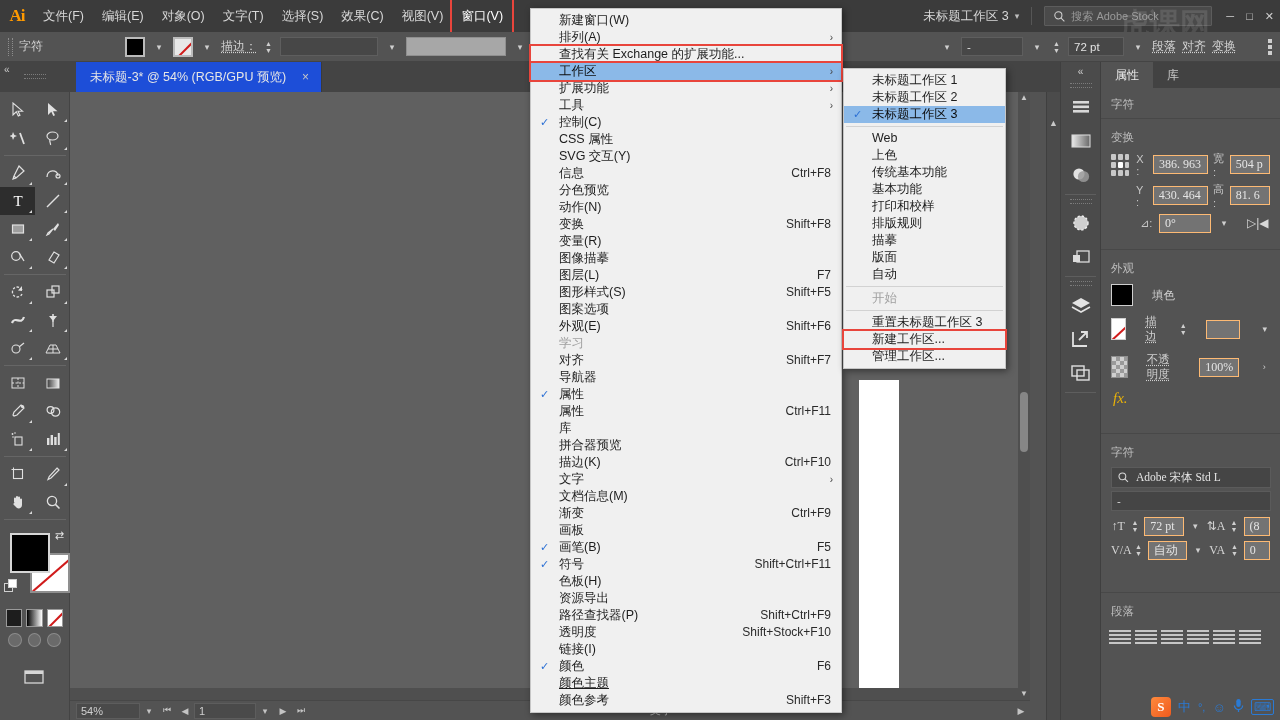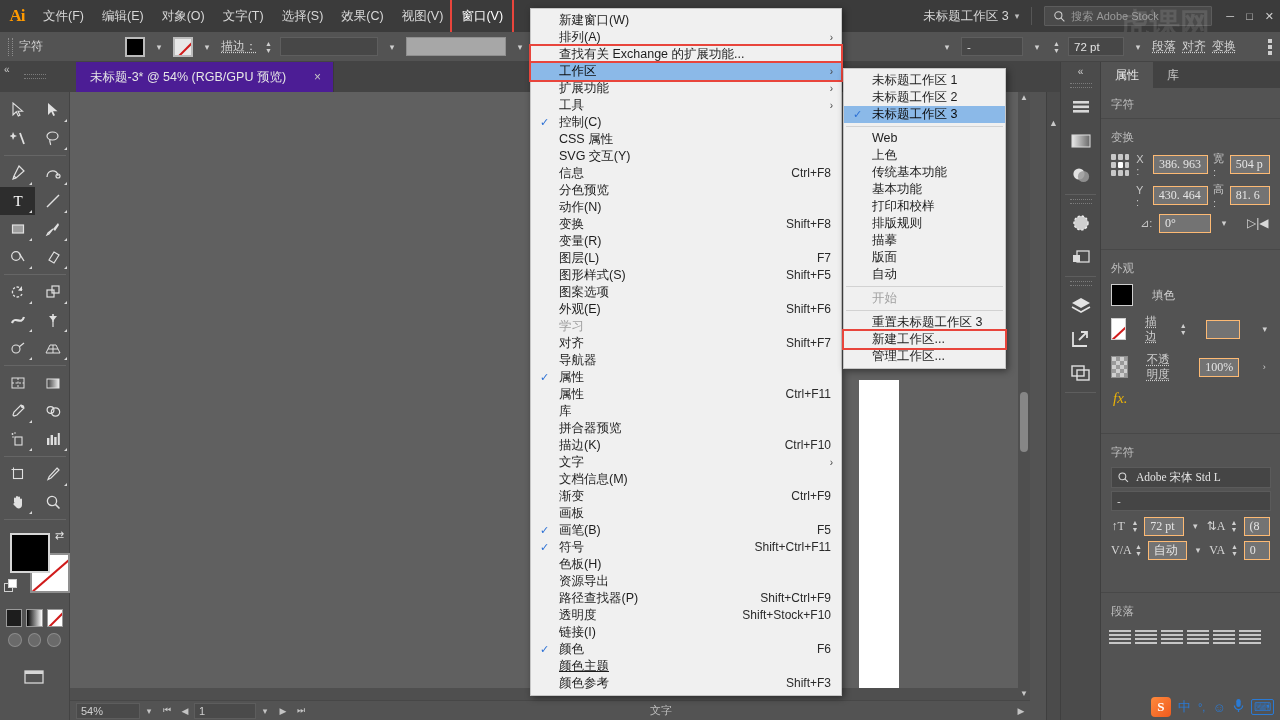--- a/index.html
+++ b/index.html
@@ -94,22 +94,22 @@
     position:absolute; left:0; top:62px; width:1280px; height:30px;
     background:#444;
   }
   .collapse-arrows {
     position:absolute; left:4px; top:2px; color:#c9c9c9; font-size:10px;
   }
   .lefttool-grip { position:absolute; left:24px; top:12px; width:22px; height:5px;
     border-top:1px dotted #7c7c7c; border-bottom:1px dotted #7c7c7c; }
   .doctab {
     position:absolute; left:76px; top:0; height:30px;
-    background:#4c1d95; color:#e6e6e6; font-size:12.5px;
-    display:flex; align-items:center; gap:28px; padding:0 12px 0 14px;
+    background:#1d4ed8; color:#e6e6e6; font-size:12.5px;
+    display:flex; align-items:center; gap:16px; padding:0 12px 0 14px;
     border-right:1px solid #3a3a3a;
   }
   .doctab .x { font-size:12px; color:#c7c7c7; }
 
   
   .toolpanel {
     position:absolute; left:0; top:92px; width:70px; bottom:0;
     background:#535353; border-right:1px solid #444;
   }
   .toolgrid { display:flex; flex-wrap:wrap; width:70px; padding-top:4px;}
@@ -886,20 +886,23 @@
         <span class="txt">动作(N)</span>
       </div>
       <div class="mi">
         <span class="txt">变换</span>
         <span class="sc">Shift+F8</span>
       </div>
       <div class="mi">
         <span class="txt">变量(R)</span>
       </div>
       <div class="mi">
+        <span class="txt">图像描摹</span>
+      </div>
+      <div class="mi">
         <span class="txt">图层(L)</span>
         <span class="sc">F7</span>
       </div>
       <div class="mi">
         <span class="txt">图形样式(S)</span>
         <span class="sc">Shift+F5</span>
       </div>
       <div class="mi">
         <span class="txt">图案选项</span>
       </div>

